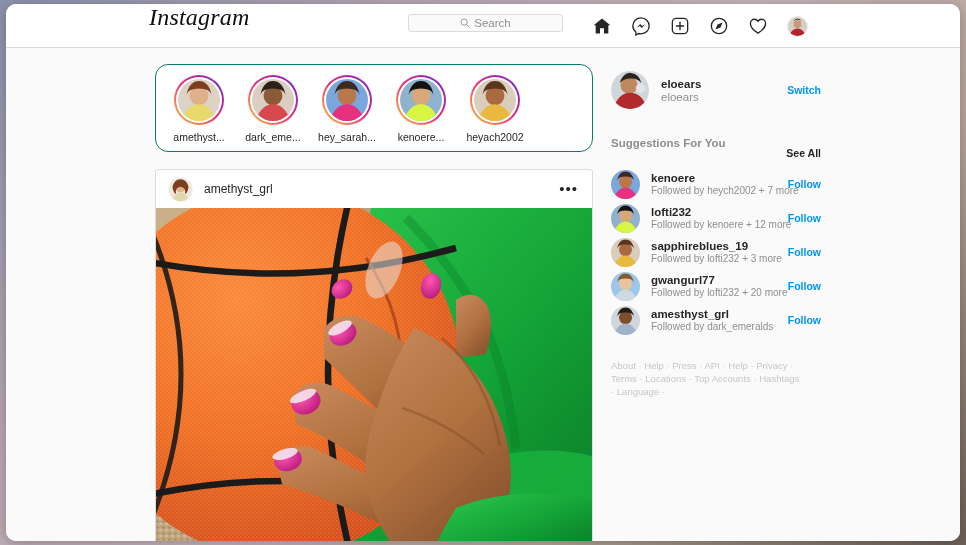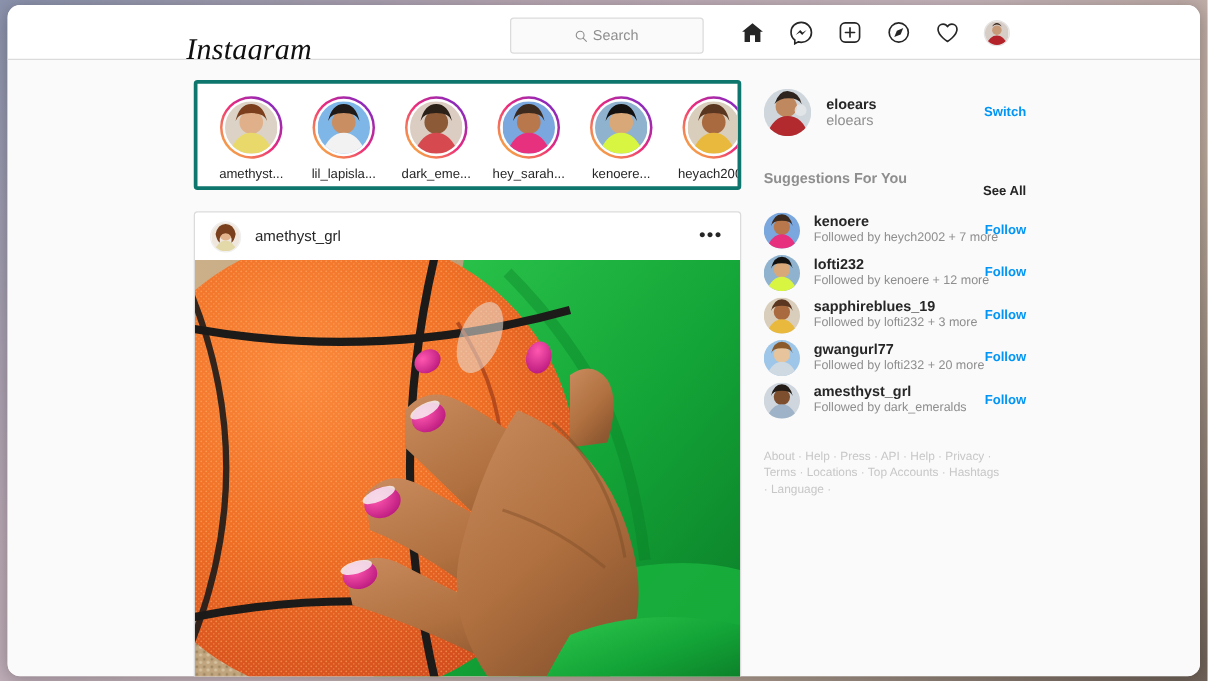--- a/index.html
+++ b/index.html
@@ -22,31 +22,31 @@
 
   
   #header {
     position: relative;
     height: 44px;
     background: #ffffff;
     border-bottom: 1px solid #dbdbdb;
   }
   #logo {
     position: absolute;
-    left: 143px; top: 23px;
+    left: 143px; top: 0;
     font-family: "Liberation Serif", serif;
     font-size: 24px;
     font-style: italic;
     color: #0f0f0f;
     letter-spacing: .2px;
   }
   #search-box {
     position: absolute;
     left: 402px; top: 10px;
-    width: 155px; height: 29px;
+    width: 155px; height: 18px;
     background: #fafafa;
     border: 1px solid #dbdbdb;
     border-radius: 3px;
     display: flex;
     align-items: center;
     justify-content: center;
     gap: 4px;
   }
   #search-box .mag { width: 10px; height: 10px; display: block; }
   #search-ph { font-size: 11.5px; color: #8e8e8e; }
@@ -73,22 +73,22 @@
     position: relative;
     height: 493px;
     background: #fafafa;
   }
 
   
   #feed { position: absolute; left: 149px; top: 16px; width: 438px; }
 
   #stories {
     background: #fff;
-    border: 3px solid #0f766e;
-    border-radius: 3px;
+    border: 1px solid #0f766e;
+    border-radius: 13px;
     height: 88px;
     overflow: hidden;
     position: relative;
   }
   #stories-track {
     display: flex;
     gap: 16px;
     padding: 10px 0 0 14px;
   }
   .story { width: 58px; flex: 0 0 58px; text-align: center; cursor: pointer; }
@@ -311,33 +311,20 @@
        <div class="inner">
          <div class="story-av"><svg viewBox="0 0 40 40" width="100%" height="100%">
     <rect width="40" height="40" fill="#dcd3c6"></rect>
     <circle cx="20" cy="16" r="9" fill="#e0b08a"></circle>
     <path d="M3 40 Q9 24 20 24 Q31 24 37 40 Z" fill="#e8d96a"></path>
     <path d="M8 15 q3 -13 12 -13 q9 0 12 13 q-2 -6 -12 -6 q-10 0 -12 6z" fill="#7b3f1d"></path>
   </svg></div>
        </div>
      </div>
      <div class="story-name">amethyst...</div>
-            </div>
-            <div class="story">
-              <div class="story-ring">
-       <div class="inner">
-         <div class="story-av"><svg viewBox="0 0 40 40" width="100%" height="100%">
-    <rect width="40" height="40" fill="#7fb6e8"></rect>
-    <circle cx="20" cy="16" r="9" fill="#c98f62"></circle>
-    <path d="M3 40 Q9 24 20 24 Q31 24 37 40 Z" fill="#f2f2f2"></path>
-    <path d="M8 15 q3 -13 12 -13 q9 0 12 13 q-2 -6 -12 -6 q-10 0 -12 6z" fill="#1f1a17"></path>
-  </svg></div>
-       </div>
-     </div>
-     <div class="story-name">lil_lapisla...</div>
             </div>
             <div class="story">
               <div class="story-ring">
        <div class="inner">
          <div class="story-av"><svg viewBox="0 0 40 40" width="100%" height="100%">
     <rect width="40" height="40" fill="#dbcdc2"></rect>
     <circle cx="20" cy="16" r="9" fill="#8c5a36"></circle>
     <path d="M3 40 Q9 24 20 24 Q31 24 37 40 Z" fill="#d6494f"></path>
     <path d="M8 15 q3 -13 12 -13 q9 0 12 13 q-2 -6 -12 -6 q-10 0 -12 6z" fill="#2b2119"></path>
   </svg></div>

